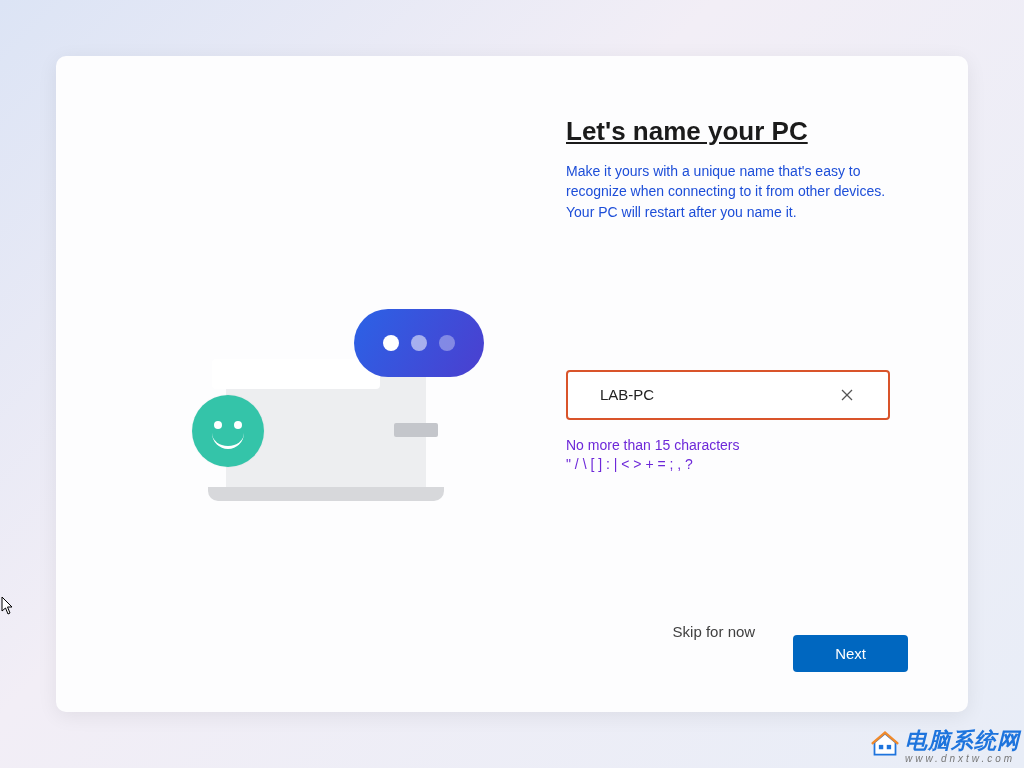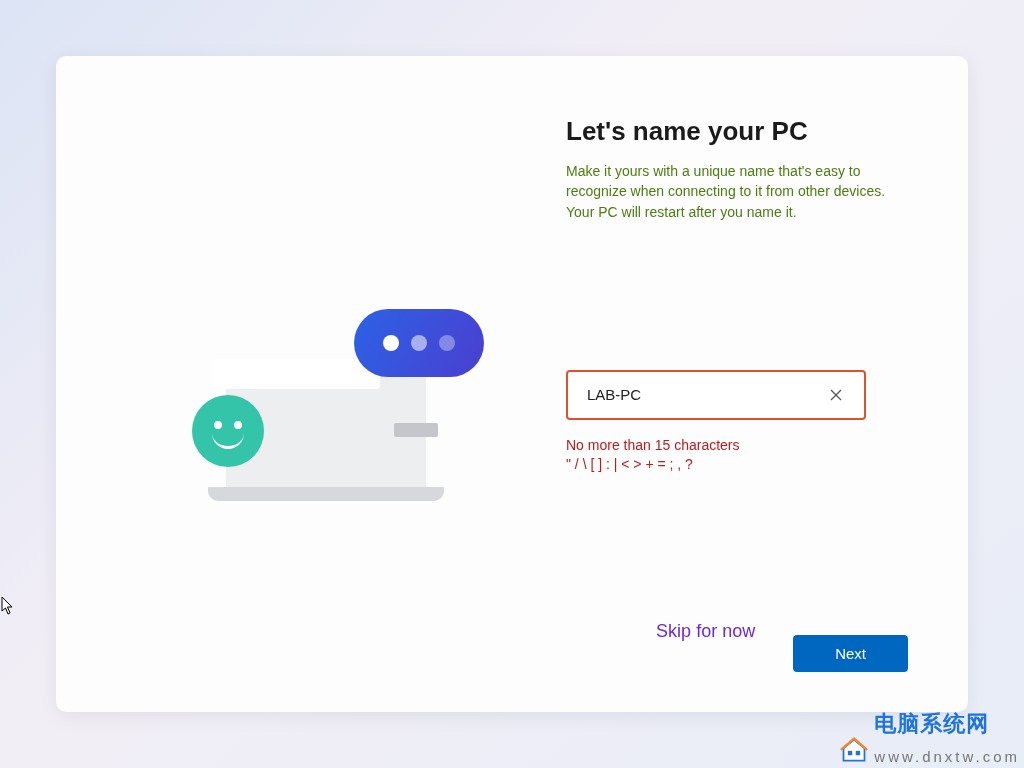--- a/index.html
+++ b/index.html
@@ -116,36 +116,37 @@
     flex: 1;
     display: flex;
     flex-direction: column;
     padding-left: 30px;
   }
   .title {
     font-size: 26px;
     font-weight: 600;
     color: #1b1b1b;
     margin-bottom: 14px;
+    text-decoration: underline;
   }
   .description {
     font-size: 14px;
-    color: #4d7c0f;
+    color: #1d4ed8;
     line-height: 1.45;
     max-width: 380px;
   }
   .input-wrap {
     margin-top: 148px;
     border: 2px solid #d9542a;
     border-radius: 4px;
     background: #ffffff;
     display: flex;
     align-items: center;
-    padding: 14px 19px;
-    width: 300px;
+    padding: 14px 32px;
+    width: 324px;
     position: relative;
   }
   .input-wrap input {
     border: none;
     outline: none;
     font-size: 15px;
     color: #222;
     flex: 1;
     background: transparent;
     font-family: inherit;
@@ -156,34 +157,34 @@
     align-items: center;
     justify-content: center;
     cursor: pointer;
     color: #555;
     font-size: 14px;
   }
   .clear-btn svg { width: 12px; height: 12px; }
   .hints {
     margin-top: 16px;
     font-size: 14px;
-    color: #b91c1c;
+    color: #6d28d9;
     line-height: 1.4;
   }
   .actions {
     margin-top: auto;
     display: flex;
     justify-content: flex-end;
     gap: 24px;
     align-items: center;
     padding-top: 20px;
   }
   .skip-link {
-    color: #6d28d9;
-    font-size: 18px;
+    color: #404040;
+    font-size: 15px;
     cursor: pointer;
     padding: 8px 14px;
   }
   .next-btn {
     background: #0067c0;
     color: #fff;
     font-size: 15px;
     border: none;
     border-radius: 4px;
     padding: 10px 42px;
@@ -195,45 +196,46 @@
     position: absolute;
     left: 1px; top: 596px;
     width: 14px; height: 20px;
     pointer-events: none;
     z-index: 50;
   }
   .watermark {
     position: absolute;
     right: 4px; bottom: 4px;
     display: flex;
-    align-items: flex-end;
+    align-items: flex-start;
     gap: 6px;
     z-index: 40;
+    font-style: italic;
   }
   .watermark .house {
     width: 28px; height: 28px;
     position: relative;
   }
   .watermark .txt {
     display: flex;
     flex-direction: column;
     line-height: 1;
   }
   .watermark .big {
     font-size: 22px;
     font-weight: 700;
     color: #1e74dd;
     letter-spacing: 1px;
     font-family: "Microsoft YaHei", sans-serif;
   }
   .watermark .small {
-    font-size: 15px;
+    font-size: 10px;
     letter-spacing: 3px;
     color: #777;
-    margin-top: 14px;
+    margin-top: 2px;
   }
 </style>
 </head>
 <body>
 
 <div class="card">
 
   <div class="left-col">
     <div class="illustration">
       <div class="laptop-body"></div>

